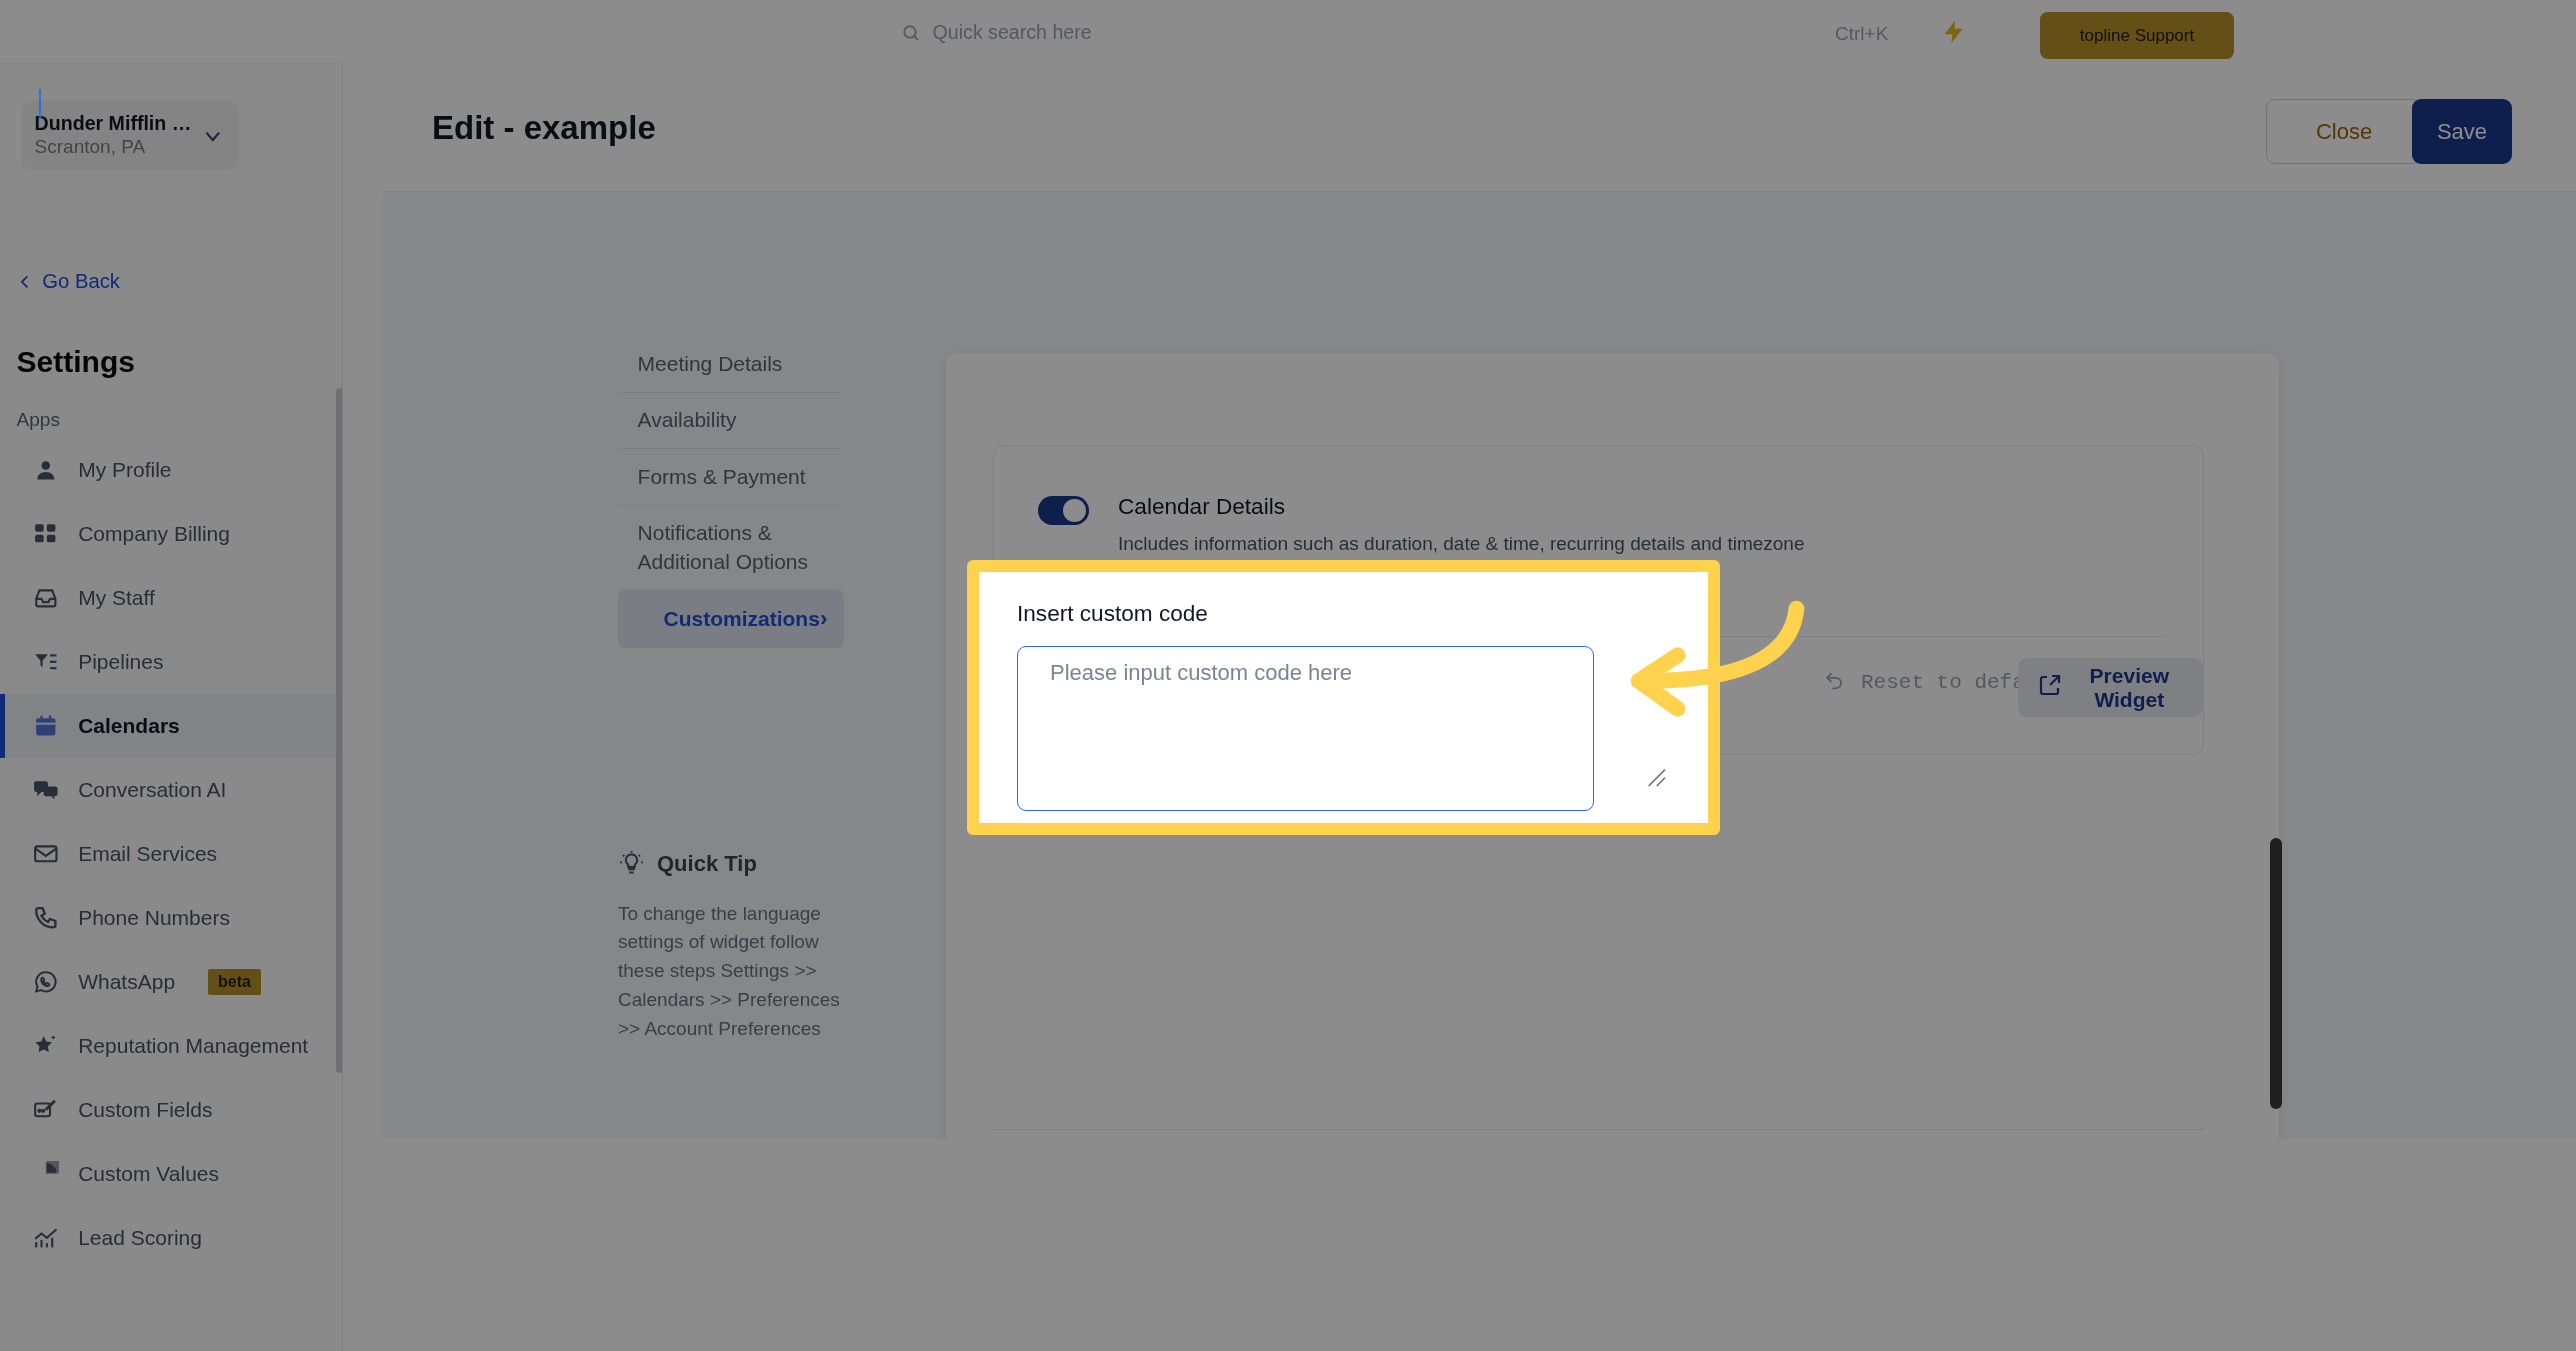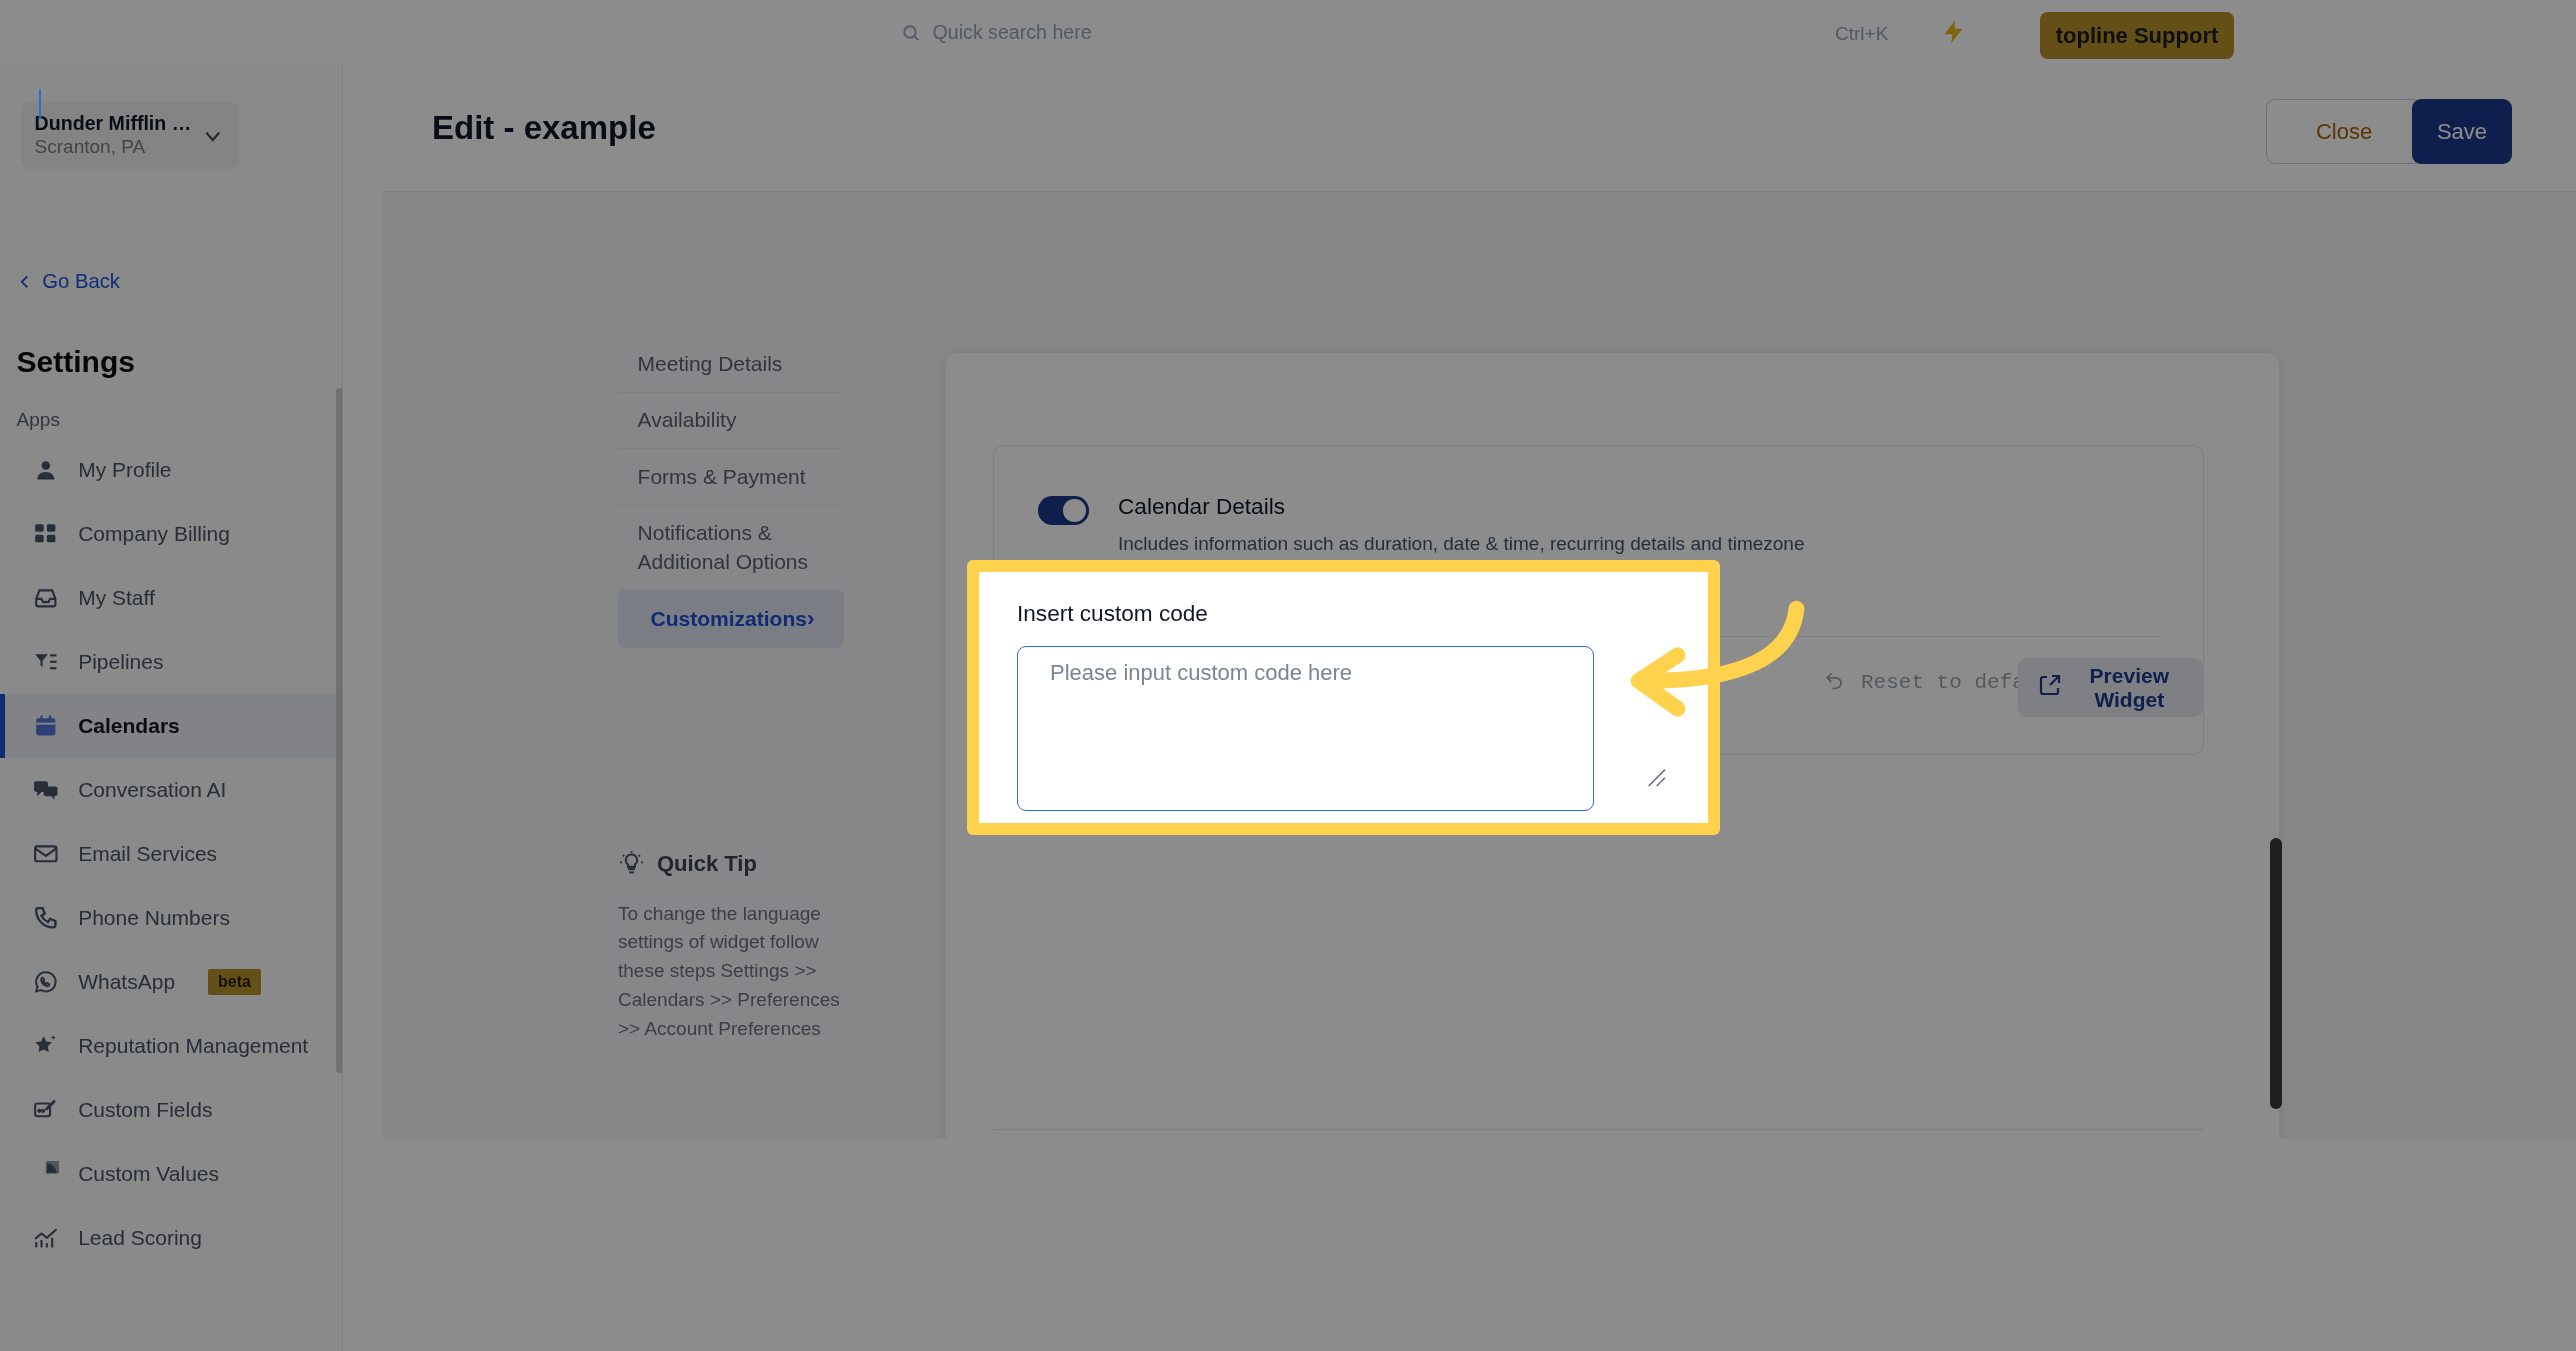--- a/index.html
+++ b/index.html
@@ -30,21 +30,21 @@
     position:absolute; left:901px; top:21px;
     display:flex; align-items:center; gap:12px;
     font-size:19.6px; color:#98a2b3;
   }
   .qs-icon { width:19.6px; height:19.6px; display:block; }
   .qs-kbd { position:absolute; left:1835px; top:22.6px; font-size:19px; color:#98a2b3; }
   .bolt { position:absolute; left:1940px; top:16.6px; width:27px; height:30px; }
   .topline-btn {
     position:absolute; left:2040px; top:12px; width:194px; height:47px;
     background:#b7912a; border-radius:7.5px; color:#1c1c1c;
-    font-size:22px; font-weight:700; display:flex; align-items:center; justify-content:center;
+    font-size:17px; font-weight:400; display:flex; align-items:center; justify-content:center;
     border:none; cursor:pointer; font-family:"Liberation Sans", sans-serif;
   }
 
   
   .sidebar {
     position:absolute; left:0; top:63px; width:343px; height:1288px;
     background:#fbfbfb; border-right:0.8px solid #e6e6e6;
     z-index: 6; overflow:hidden;
   }
   .org-switcher {
@@ -129,21 +129,21 @@
 
   
   .tabrail { position:absolute; left:235px; top:143px; width:226px; }
   .tabitem {
     padding:13.6px 0 13.6px 19.6px; font-size:21px; color:#5a6270;
     border-bottom:0.8px solid #e6e8ec; cursor:pointer; line-height:1.35;
   }
   .tabitem.active {
     background:#dfe4ee; color:#1f4fd8; font-weight:700;
     border-radius:7.5px; border-bottom:none;
-    display:flex; align-items:center; justify-content:center;
+    display:flex; align-items:center; justify-content:flex-end;
     padding-right:16.6px;
   }
   .tabitem.active .chev { font-size:22.6px; color:#1f4fd8; }
 
   .quicktip { position:absolute; left:235px; top:657px; width:249px; }
   .qt-head { display:flex; align-items:center; gap:12px; }
   .qt-bulb { width:27px; height:27px; color:#475467; }
   .qt-title { font-size:22px; font-weight:700; color:#3c4453; }
   .qt-body { margin-top:22.6px; font-size:19px; line-height:1.52; color:#6b7280; }
 

